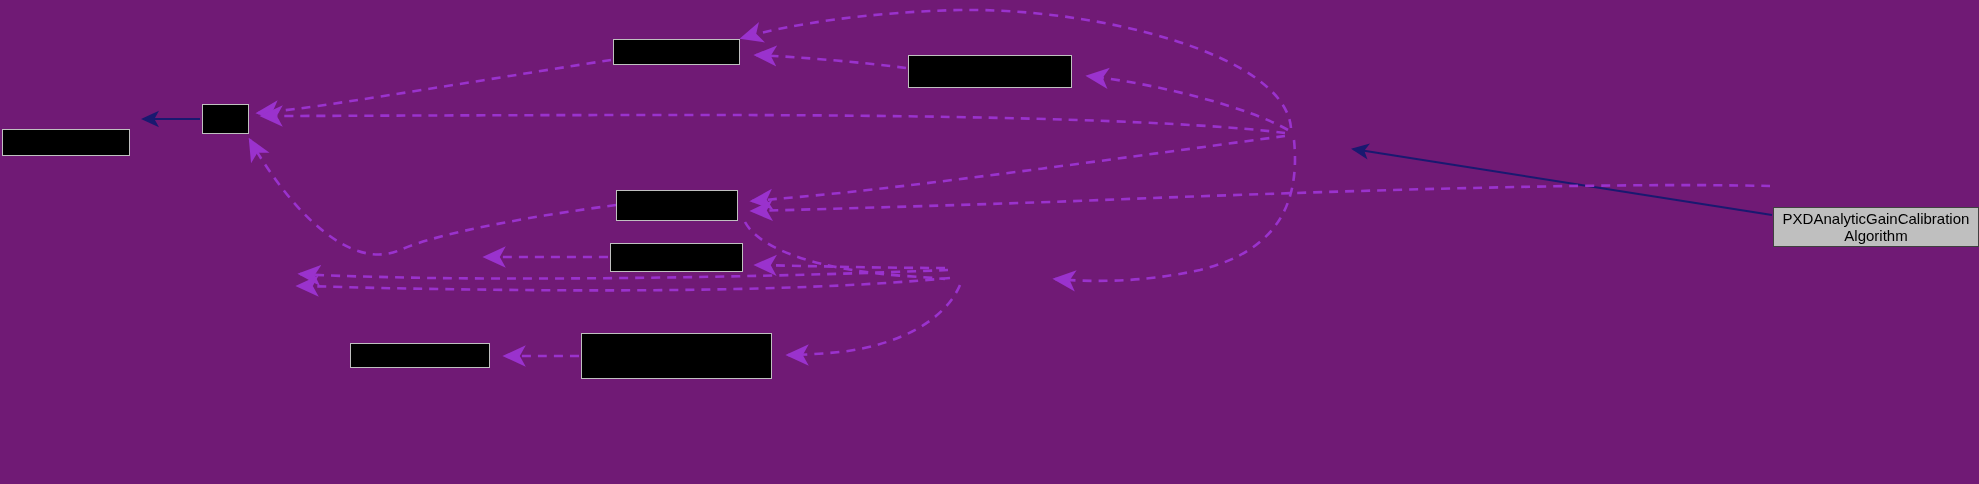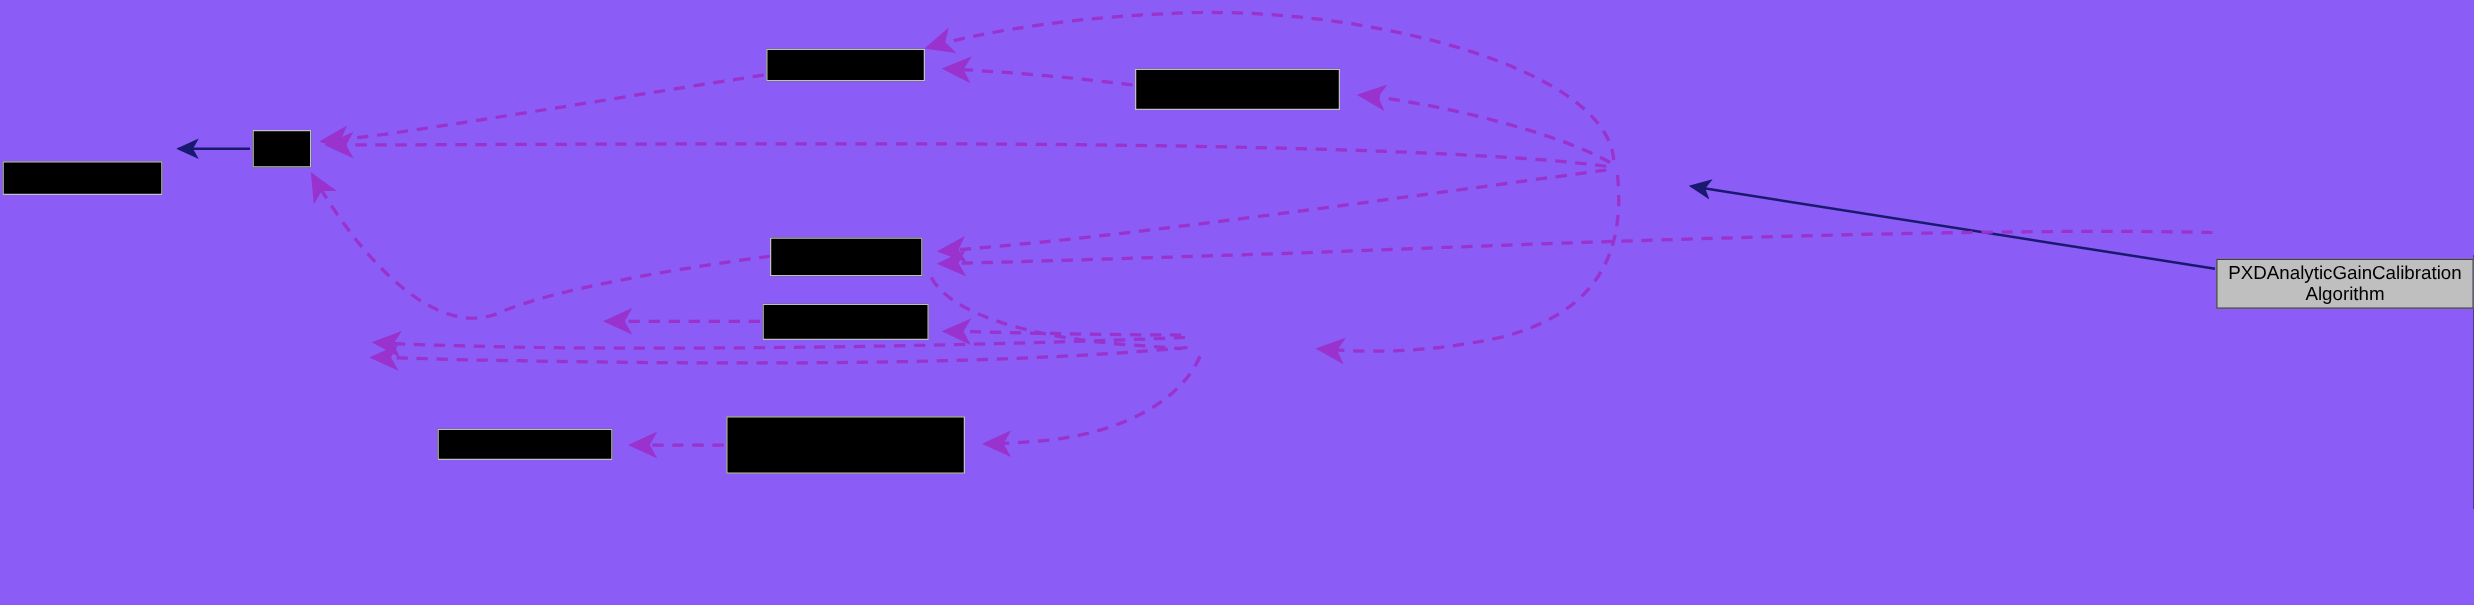--- a/index.html
+++ b/index.html
@@ -8,21 +8,21 @@
     padding: 0;
     background: #000000;
   }
   body {
     font-family: "Liberation Sans", sans-serif;
   }
   #canvas-root {
     position: relative;
     width: 1979px;
     height: 484px;
-    background: #8b5cf6;
+    background: #701a75;
     overflow: hidden;
   }
   #graph-svg {
     position: absolute;
     left: 0;
     top: 0;
     width: 1979px;
     height: 484px;
     display: block;
   }

